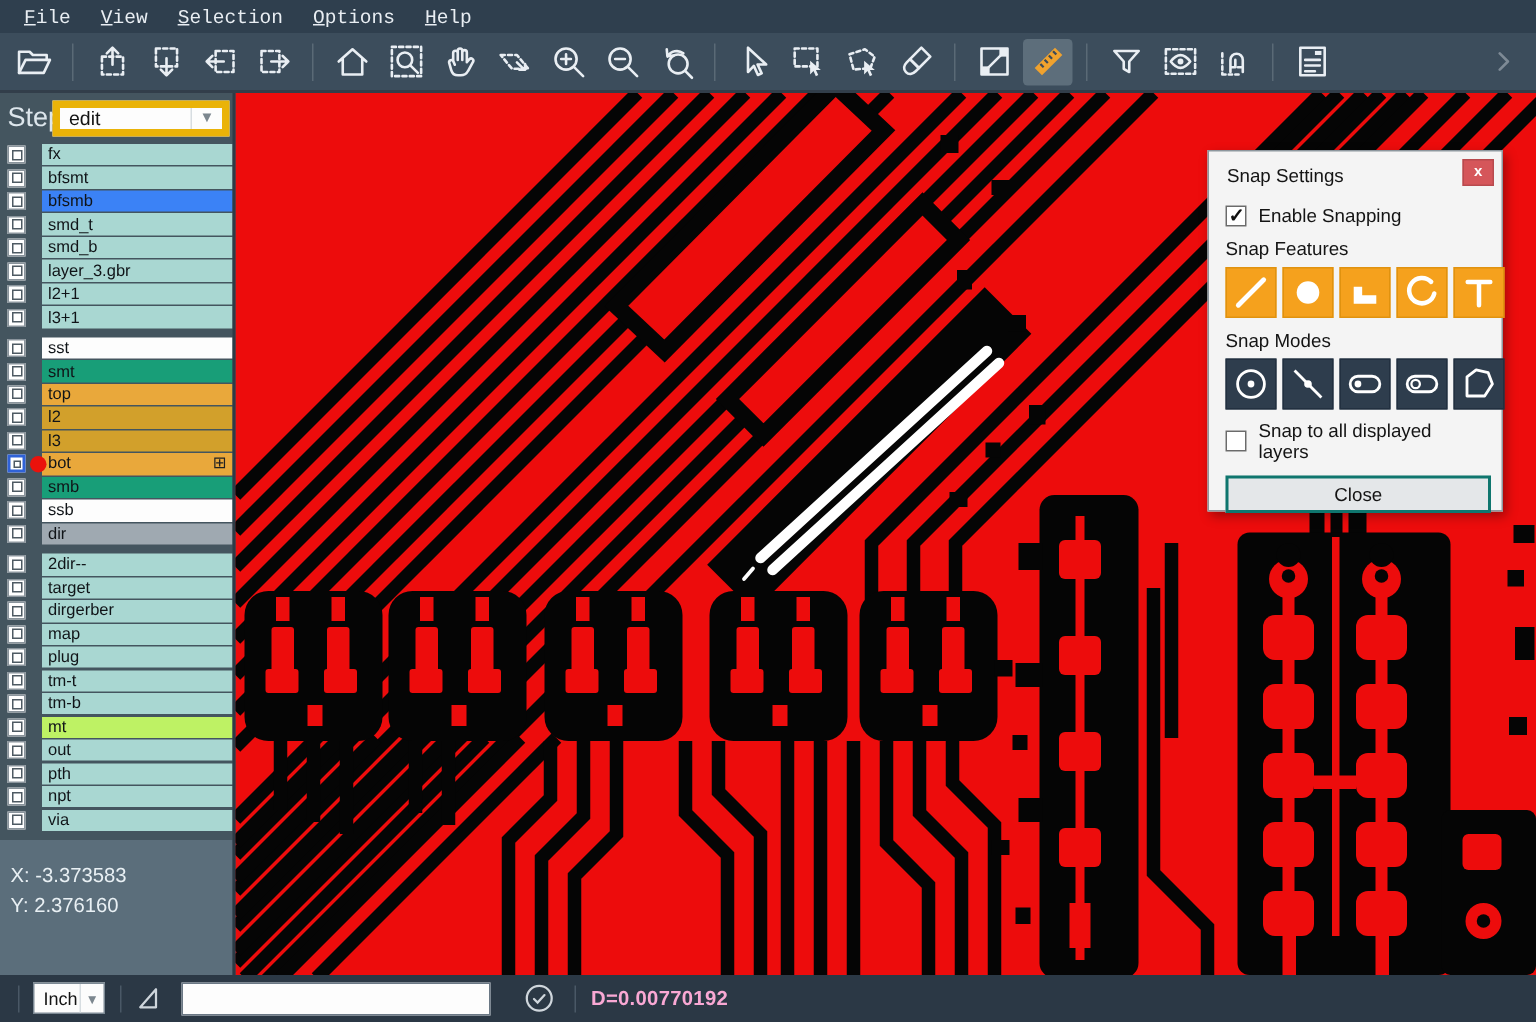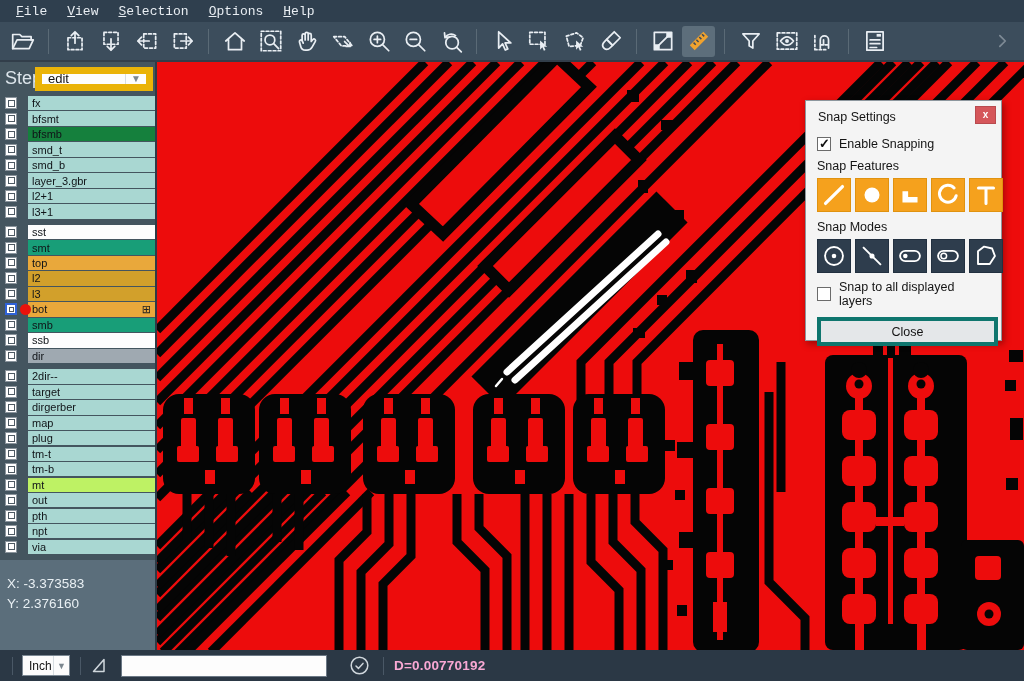--- a/index.html
+++ b/index.html
@@ -19,21 +19,21 @@
   .tb-btn{width:33px;height:31px;display:flex;align-items:center;justify-content:center;border-radius:3px;flex:none;}
   .tb-btn.active{background:#5d6e7b;}
   .tb-btn svg{width:26px;height:26px;display:block;}
   .tb-sep{width:1px;height:25px;background:#5a6a76;margin:0 6px;flex:none;}
   .tb-overflow{margin-left:auto;opacity:.38;}
   
   #sidebar{position:absolute;top:62px;left:0;width:157px;height:588px;background:#44555f;}
   #sidebar::after{content:"";position:absolute;top:0;right:0;width:2px;height:100%;background:#2e3b46;}
   .step-row{height:33px;display:flex;align-items:center;padding-left:5px;}
   .step-label{color:#dde6ec;font-size:18px;width:30px;flex:none;}
-  .step-select{flex:1;height:24px;margin-right:4px;background:#fdfdfd;border:7px solid #eab308;
+  .step-select{flex:1;height:24px;margin-right:4px;background:#fdfdfd;border:5px solid #eab308;
     display:flex;align-items:center;font-size:13px;color:#141414;padding-left:6px;box-sizing:border-box;}
   .step-select .chev{margin-left:auto;width:20px;align-self:stretch;display:flex;align-items:center;
     justify-content:center;color:#7c878f;font-size:10px;border-left:1px solid #d7dde1;}
   #layer-list{margin-top:1px;}
   .layer-row{display:flex;align-items:center;height:14.3px;margin-bottom:1.2px;position:relative;padding-left:5px;}
   .layer-check{width:12px;height:12px;background:#fff;border:1px solid #8a949c;box-sizing:border-box;position:relative;flex:none;}
   .layer-check::after{content:"";position:absolute;inset:1.5px;border:1px solid #4e5a63;}
   .layer-check.active{border:2px solid #2f62d8;}
   .layer-dot{position:absolute;left:20px;top:2px;width:11px;height:11px;border-radius:50%;background:#ea120c;z-index:2;}
   .layer-label{margin-left:11px;margin-right:2px;flex:1;height:100%;display:flex;align-items:center;
@@ -59,21 +59,21 @@
   .chk{width:14px;height:14px;background:#fff;border:1px solid #6b6b6b;box-sizing:border-box;
     position:relative;flex:none;}
   .chk.checked::after{content:"\2713";position:absolute;left:1px;top:-2px;font-size:13px;font-weight:bold;color:#111;}
   .chk-label{font-size:12.5px;color:#141414;}
   .dlg-section-label{font-size:12.5px;color:#141414;margin:8px 0 5px 0;}
   .btn-row{display:flex;gap:4px;}
   .snap-btn{width:34px;height:34px;display:flex;align-items:center;justify-content:center;box-sizing:border-box;flex:none;}
   .snap-btn.feature{background:#f5a11d;border:1px solid #e0920f;}
   .snap-btn.mode{background:#2e3d4d;border:1px solid #223040;}
   .snap-btn svg{width:32px;height:32px;display:block;}
-  .dlg-close-btn{margin:9px auto 0 auto;width:173px;height:21px;background:#e4e7e9;border:4px solid #0f766e;
+  .dlg-close-btn{margin:9px auto 0 auto;width:173px;height:21px;background:#e4e7e9;border:2px solid #0f766e;
     font-size:12.5px;color:#141414;display:flex;align-items:center;justify-content:center;}
   
   #statusbar{position:absolute;top:650px;left:0;width:1024px;height:31px;background:#2b3845;
     display:flex;align-items:center;}
   .sb-sep{width:1px;height:18px;background:#4a5866;flex:none;}
   .unit-select{width:48px;height:21px;background:#fcfcfc;border:1px solid #7c8994;box-sizing:border-box;
     display:flex;align-items:center;font-size:12px;color:#141414;padding-left:6px;}
   .unit-select .chev{margin-left:auto;width:15px;align-self:stretch;display:flex;align-items:center;
     justify-content:center;color:#7c878f;font-size:9px;border-left:1px solid #d7dde1;}
   .coord-input{width:196px;height:20px;background:#fdfdfd;border:1px solid #6b7885;font-size:12px;
@@ -302,21 +302,21 @@
         </div>
       </div>
       <div class="layer-row">
         <span class="layer-check"></span>
         <div class="layer-label" style="background:#a9d7d2">
           <span>bfsmt</span>
         </div>
       </div>
       <div class="layer-row">
         <span class="layer-check"></span>
-        <div class="layer-label" style="background:#15803d">
+        <div class="layer-label" style="background:#3b82f6">
           <span>bfsmb</span>
         </div>
       </div>
       <div class="layer-row">
         <span class="layer-check"></span>
         <div class="layer-label" style="background:#a9d7d2">
           <span>smd_t</span>
         </div>
       </div>
       <div class="layer-row">

